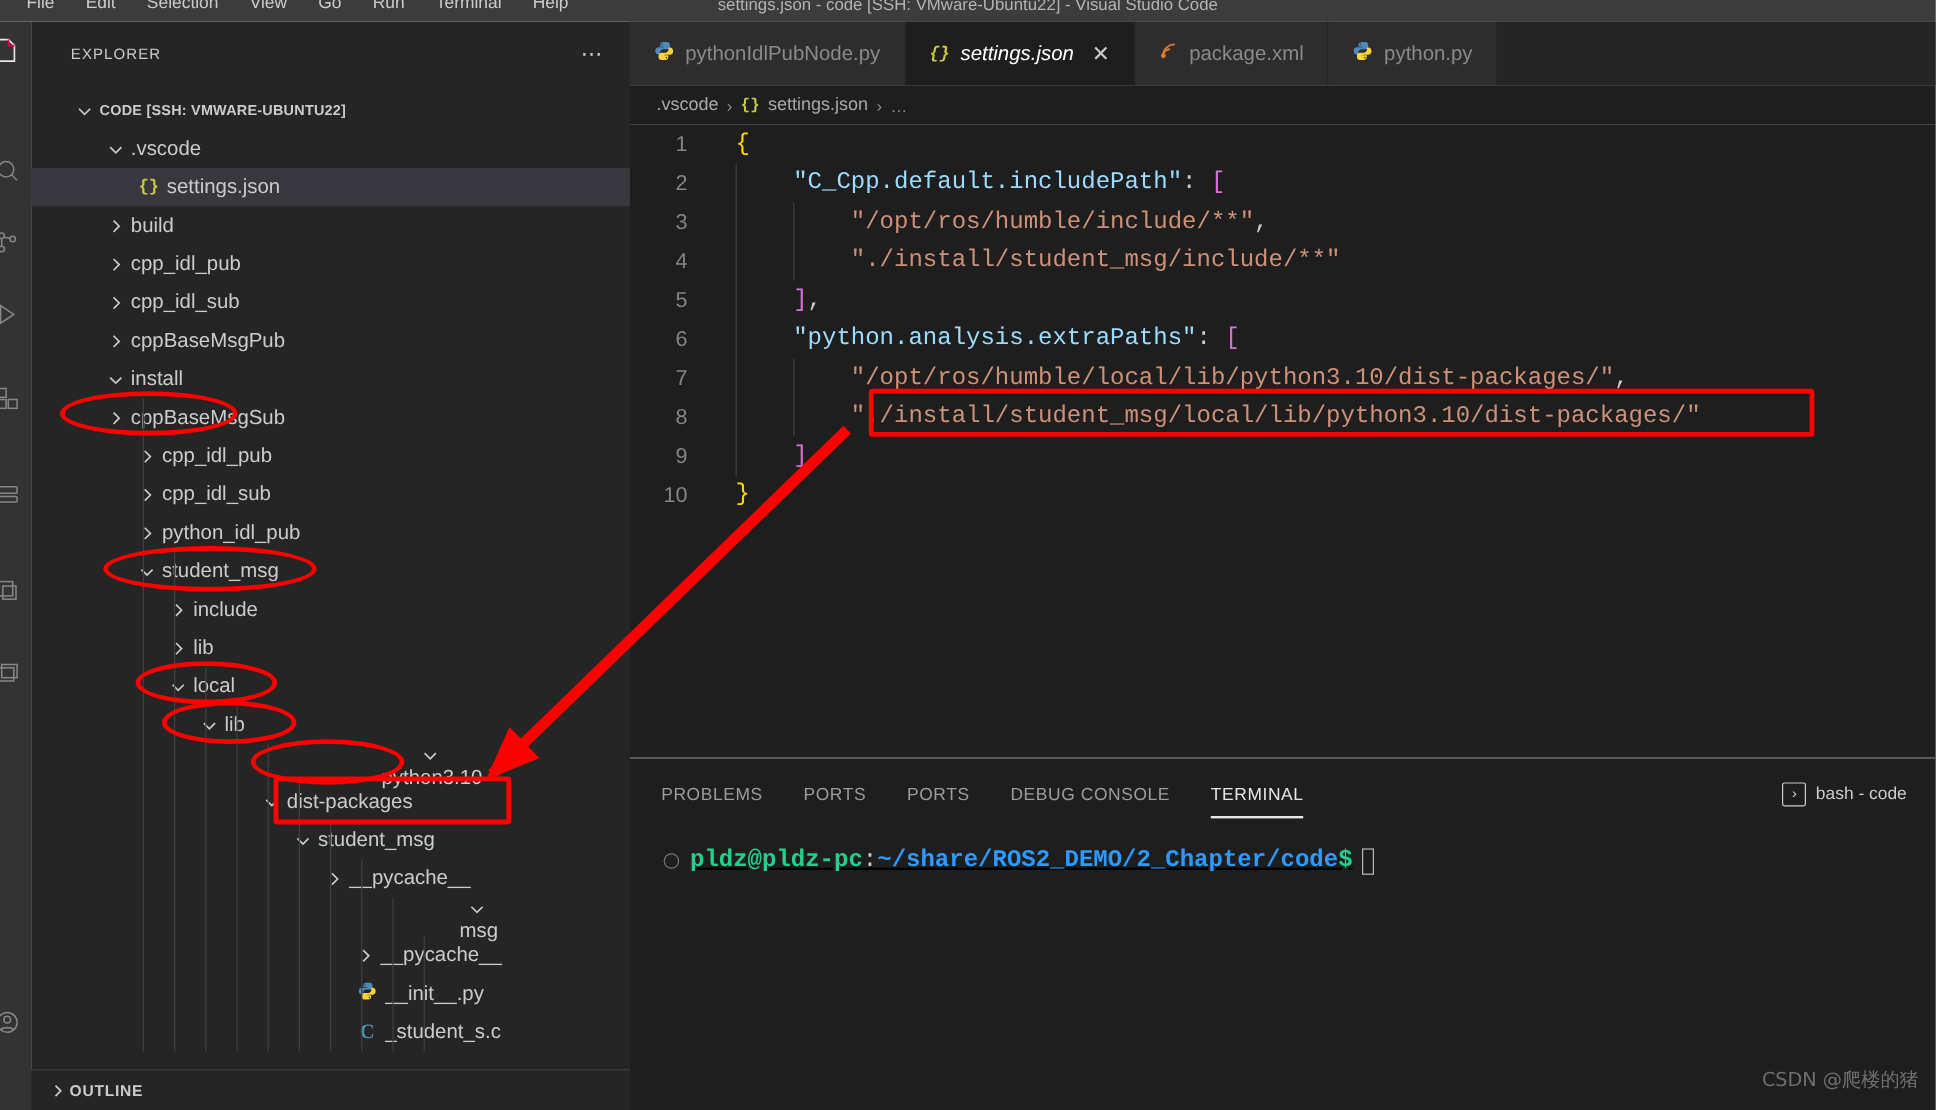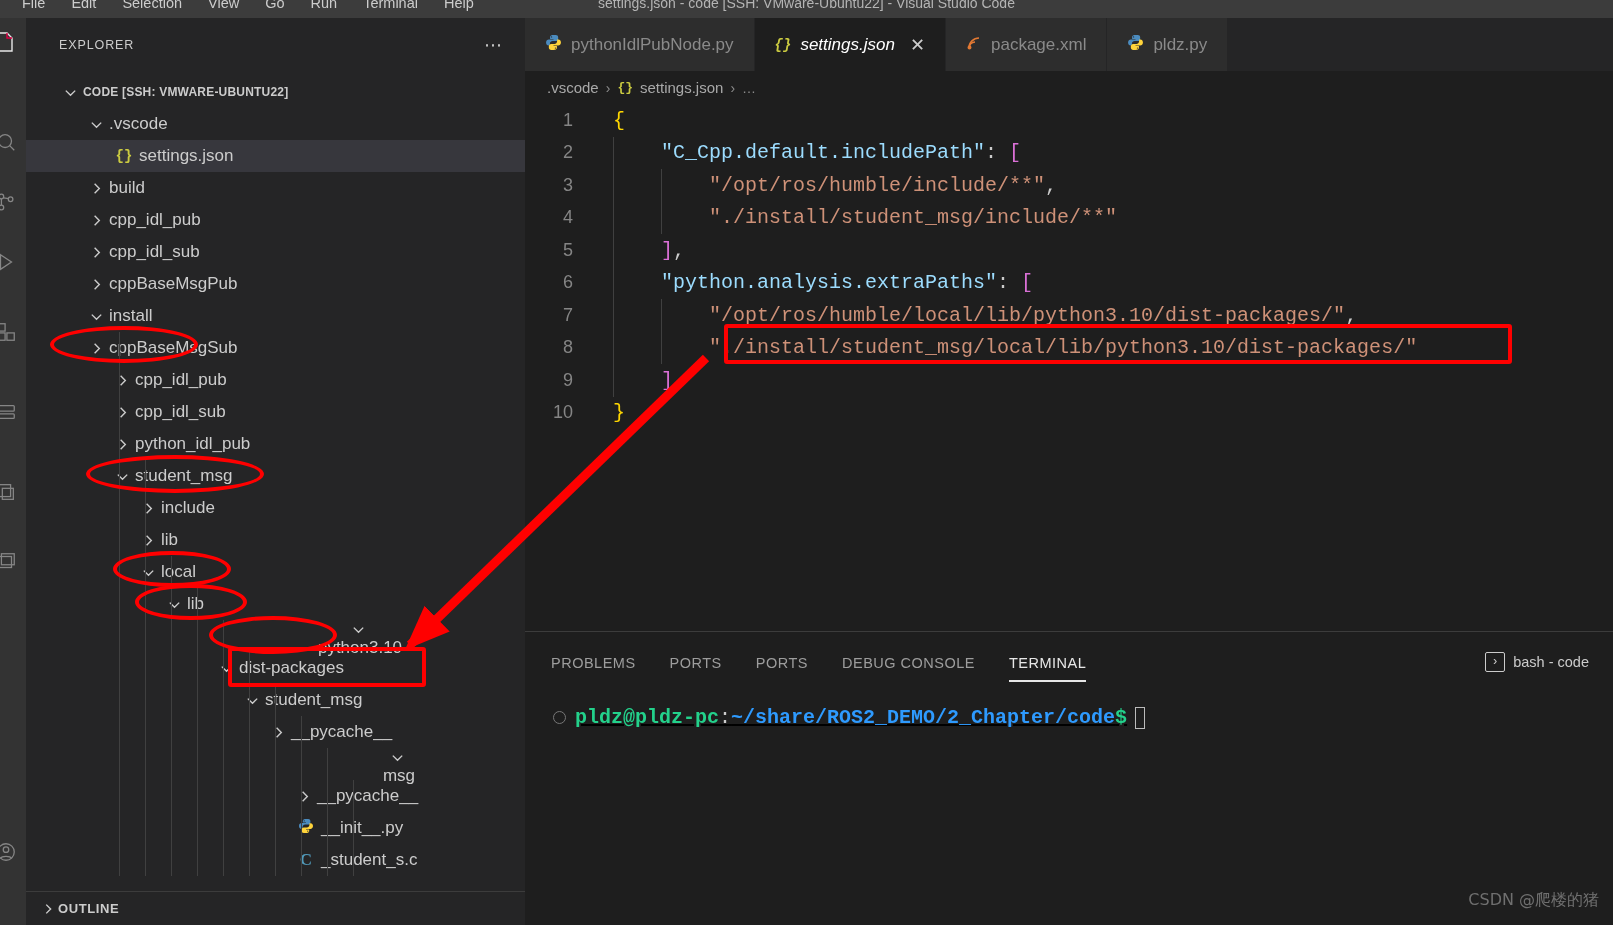--- a/index.html
+++ b/index.html
@@ -520,21 +520,21 @@
             <path d="M3 13a6 6 0 016-6"></path>
             <circle cx="3.5" cy="12.5" r="1.2" fill="#e37933"></circle>
           </svg></span>
         <span>package.xml</span>
       </div>
       <div class="tab">
         <span class="tabico"><svg width="17" height="17" viewBox="0 0 16 16">
             <path d="M7.9 1c-1.7 0-3.1.5-3.1 2v1.6h3.2v.5H3.6C2.2 5.1 1 6 1 7.9c0 1.8 1 2.9 2.4 2.9h1.2V9.1c0-1.4 1.2-2.5 2.6-2.5h3.1c1.2 0 2.1-1 2.1-2.2V3c0-1.2-1-2-2.2-2H7.9zM6.2 2.2c.3 0 .6.3.6.6s-.3.6-.6.6-.6-.3-.6-.6.3-.6.6-.6z" fill="#4B8BBE"></path>
             <path d="M8.1 15c1.7 0 3.1-.5 3.1-2v-1.6H8v-.5h4.4c1.4 0 2.6-.9 2.6-2.8 0-1.8-1-2.9-2.4-2.9h-1.2v1.7c0 1.4-1.2 2.5-2.6 2.5H5.7c-1.2 0-2.1 1-2.1 2.2V13c0 1.2 1 2 2.2 2h2.3zm1.7-1.2c-.3 0-.6-.3-.6-.6s.3-.6.6-.6.6.3.6.6-.3.6-.6.6z" fill="#FFD43B"></path>
           </svg></span>
-        <span>pldz.py</span>
+        <span>python.py</span>
       </div>
       <div class="tabs-filler"></div>
     </div>
 
   <div class="breadcrumb">
     <span>.vscode</span>
     <span class="sep">›</span>
     <span class="bc-json">{}</span>
     <span>settings.json</span>
     <span class="sep">›</span>

